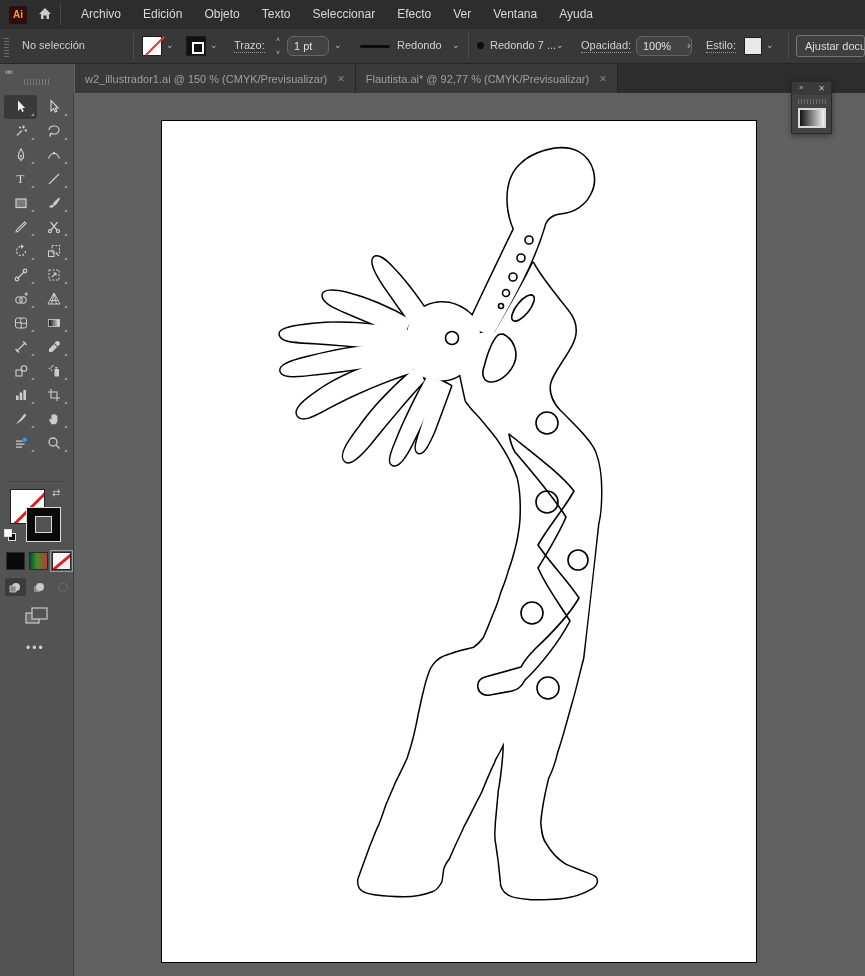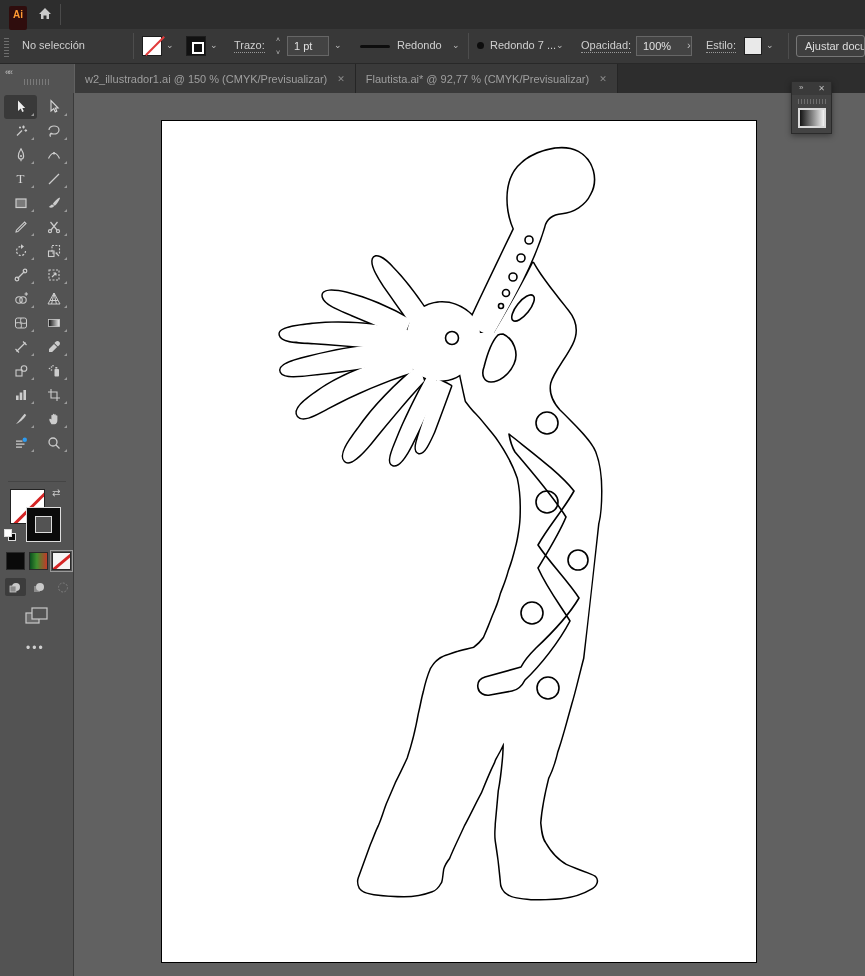--- a/index.html
+++ b/index.html
@@ -2,41 +2,41 @@
 <html><head>
 <meta charset="utf-8">
 <style>
   html,body{margin:0;padding:0;background:#1e1e1e;}
   *{box-sizing:border-box;}
   .app{position:relative;width:865px;height:976px;overflow:hidden;
        font-family:"Liberation Sans","DejaVu Sans",sans-serif;
        background:#616161;-webkit-font-smoothing:antialiased;}
   
   .menubar{position:absolute;left:0;top:0;width:865px;height:29px;background:#2d2d2d;z-index:30;}
-  .ai-logo{position:absolute;left:9px;top:6px;width:18px;height:24px;background:#2f0d0d;
+  .ai-logo{position:absolute;left:9px;top:6px;width:18px;height:18px;background:#2f0d0d;
            color:#ff9a33;font-size:10px;font-weight:bold;text-align:center;line-height:18px;border-radius:2px;}
   .home-ic{position:absolute;left:37px;top:6px;width:16px;height:16px;color:#c9c9c9;}
   .mb-div{position:absolute;left:60px;top:4px;width:1px;height:21px;background:#4a4a4a;}
   .menu-items{position:absolute;left:70px;top:0;height:29px;display:flex;align-items:center;}
   .menu-item{color:#d8d8d8;font-size:12px;padding:0 11px;line-height:29px;cursor:default;}
   
   .controlbar{position:absolute;left:0;top:29px;width:865px;height:35px;background:#383838;
               border-bottom:1px solid #282828;z-index:29;color:#cfcfcf;font-size:11px;}
   .cb-grip{position:absolute;left:4px;top:7px;width:5px;height:21px;
            background:repeating-linear-gradient(0deg,#6e6e6e 0 1px,transparent 1px 3px);}
   .cb-label{position:absolute;top:10px;white-space:nowrap;}
   .cb-ulabel{border-bottom:1px dotted #9a9a9a;padding-bottom:1px;}
   .cb-div{position:absolute;top:4px;width:1px;height:26px;background:#4d4d4d;}
   .swatch{position:absolute;top:7px;width:20px;height:20px;border:1px solid #1d1d1d;background:#fff;}
   .swatch.none:after{content:"";position:absolute;left:-1px;top:8px;width:26px;height:2px;background:#e03a3a;transform:rotate(-45deg);}
   .swatch.stroke{background:#111;}
   .swatch.stroke:after{content:"";position:absolute;left:5px;top:5px;width:8px;height:8px;border:2px solid #fff;background:#111;}
   .chev{position:absolute;top:12px;width:8px;height:8px;color:#bdbdbd;font-size:9px;line-height:8px;}
   .stepper{position:absolute;top:7px;width:12px;height:20px;display:flex;flex-direction:column;justify-content:space-between;color:#bdbdbd;font-size:7px;text-align:center;}
-  .field{position:absolute;top:7px;height:20px;background:#434343;border:1px solid #666;border-radius:0;
+  .field{position:absolute;top:7px;height:20px;background:#434343;border:1px solid #666;border-radius:6px;
          color:#e0e0e0;font-size:11px;line-height:18px;padding-left:6px;}
   .profline{position:absolute;top:16px;width:30px;height:3px;background:#0d0d0d;border-radius:2px;}
   .brush-dot{position:absolute;top:13px;width:7px;height:7px;background:#0d0d0d;border-radius:50%;}
   .cb-btn{position:absolute;top:6px;height:22px;border:1px solid #777;border-radius:3px;color:#ddd;
           font-size:11px;line-height:20px;padding:0 8px;white-space:nowrap;overflow:hidden;background:#3f3f3f;}
   .style-swatch{position:absolute;top:8px;width:18px;height:18px;background:#e9e9e9;border:1px solid #1d1d1d;}
   
   .toolhead{position:absolute;left:0;top:64px;width:74px;height:29px;background:#535353;z-index:20;}
   .collapse{position:absolute;left:5px;top:3px;color:#bdbdbd;font-size:9px;letter-spacing:-2px;}
   .toolgrip{position:absolute;left:24px;top:15px;width:26px;height:6px;
@@ -97,20 +97,31 @@
 <div class="app">
 
   <div class="menubar">
     <div class="ai-logo">Ai</div>
     <div class="home-ic">
       <svg width="16" height="16" viewBox="0 0 16 16">
           <path d="M8 2 L14 8 H12 V13 H9.5 V9.5 H6.5 V13 H4 V8 H2 Z" fill="#c9c9c9"></path>
         </svg>
     </div>
     <div class="mb-div"></div>
+    <div class="menu-items">
+      <span class="menu-item">Archivo</span>
+      <span class="menu-item">Edición</span>
+      <span class="menu-item">Objeto</span>
+      <span class="menu-item">Texto</span>
+      <span class="menu-item">Seleccionar</span>
+      <span class="menu-item">Efecto</span>
+      <span class="menu-item">Ver</span>
+      <span class="menu-item">Ventana</span>
+      <span class="menu-item">Ayuda</span>
+    </div>
   </div>
 
   <div class="controlbar">
     <div class="cb-grip"></div>
     <span class="cb-label" style="left:22px">No selección</span>
     <div class="cb-div" style="left:133px"></div>
     <div class="swatch none" style="left:142px"></div>
     <span class="chev" style="left:166px">⌄</span>
     <div class="swatch stroke" style="left:186px"></div>
     <span class="chev" style="left:210px">⌄</span>

